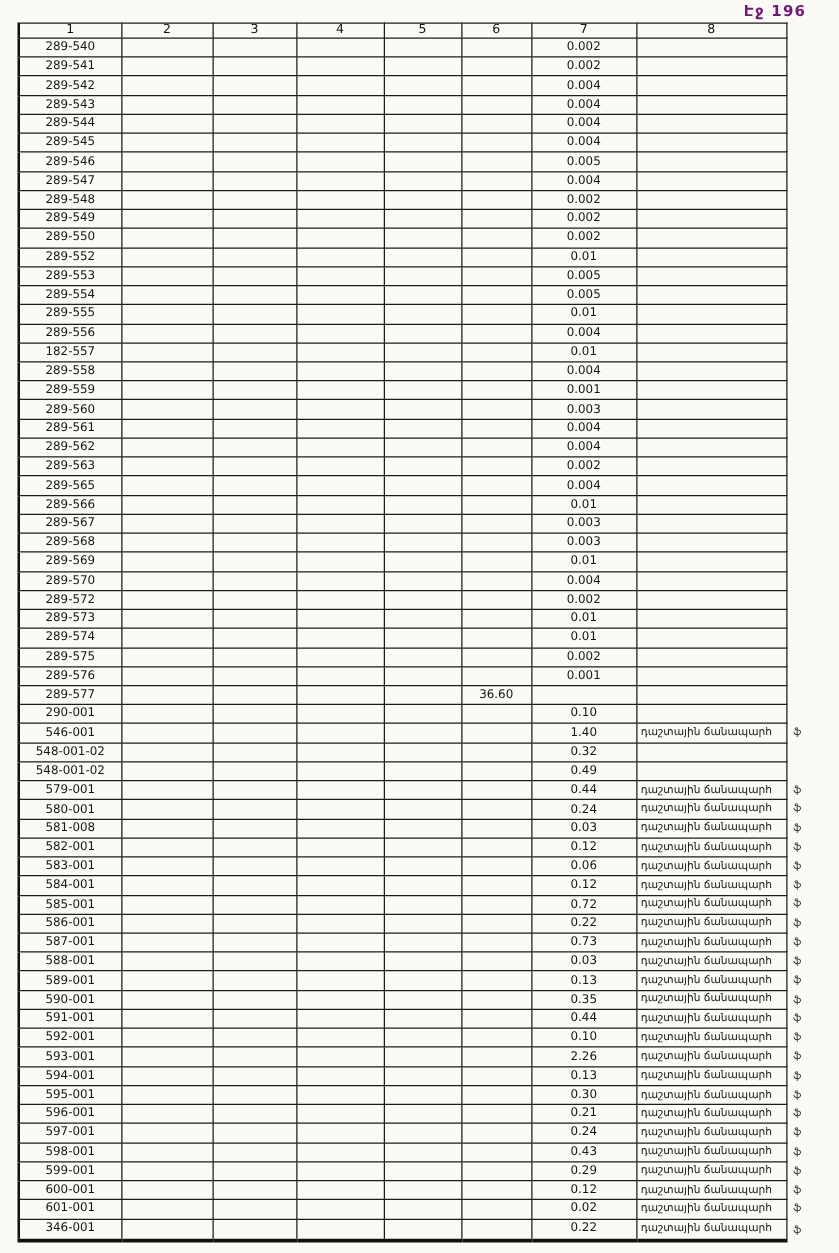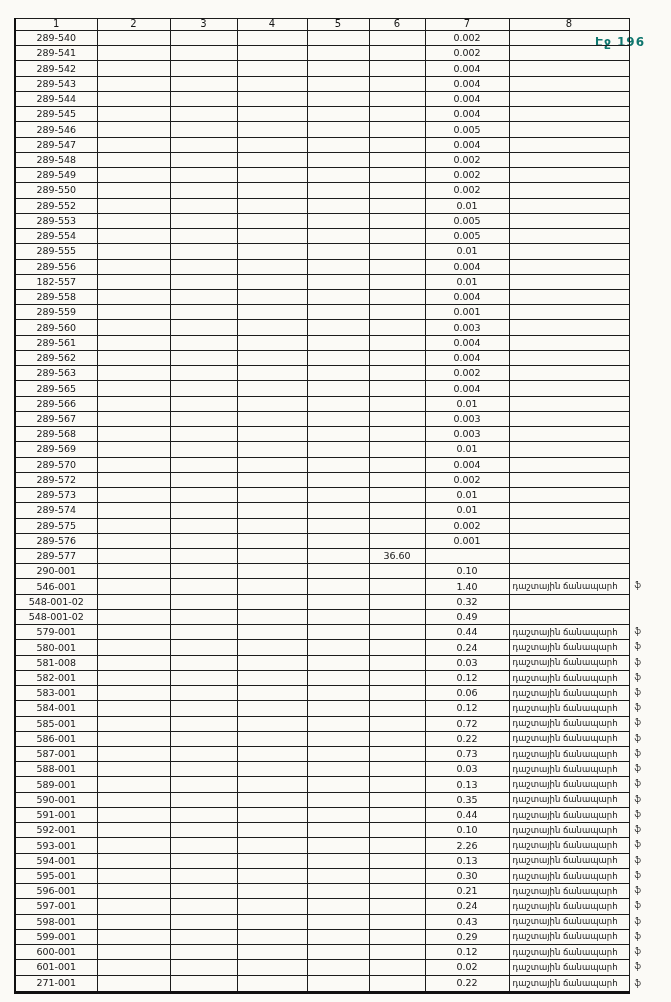--- a/index.html
+++ b/index.html
@@ -15,22 +15,21 @@
     width:671px;height:1002px;
     background:#fbfaf6;
     overflow:hidden;
   }
   .page-number{
     position:absolute;
     top:2px;right:26px;
     font-size:12px;
     font-weight:bold;
     letter-spacing:1px;
-    color:#0f766e;
-    margin-top:33px;
+    color:#701a75;
   }
   table.doc-table{
     position:absolute;
     left:14px;top:18px;
     border-collapse:collapse;
     table-layout:fixed;
     height:976px;
     font-size:9.5px;
     color:#151515;
   }
@@ -773,21 +772,21 @@
           <td class="col2"></td>
           <td class="col3"></td>
           <td class="col4"></td>
           <td class="col5"></td>
           <td class="col6"></td>
           <td class="col7">0.02</td>
           <td class="col8">դաշտային ճանապարհ</td>
           <td class="mcell">ֆ</td>
         </tr>
         <tr>
-          <td class="col1">271-001</td>
+          <td class="col1">346-001</td>
           <td class="col2"></td>
           <td class="col3"></td>
           <td class="col4"></td>
           <td class="col5"></td>
           <td class="col6"></td>
           <td class="col7">0.22</td>
           <td class="col8">դաշտային ճանապարհ</td>
           <td class="mcell">ֆ</td>
         </tr>
       </tbody>

